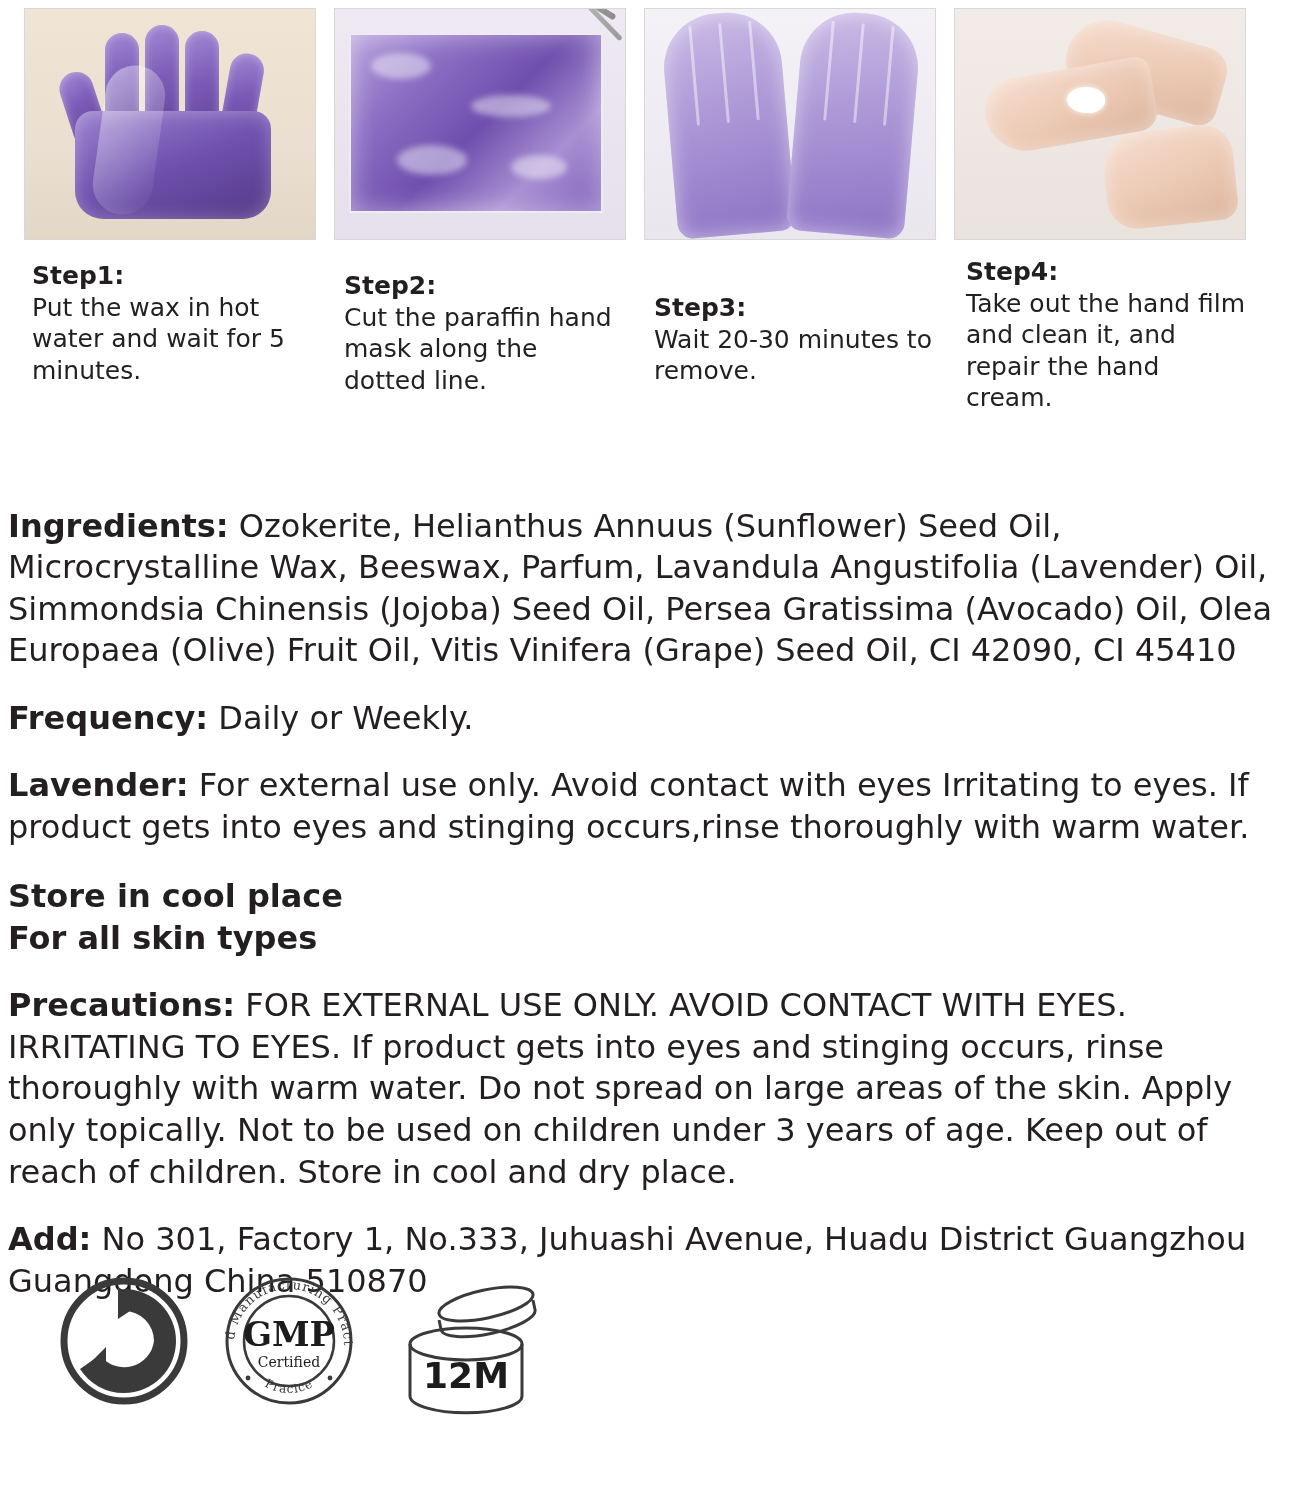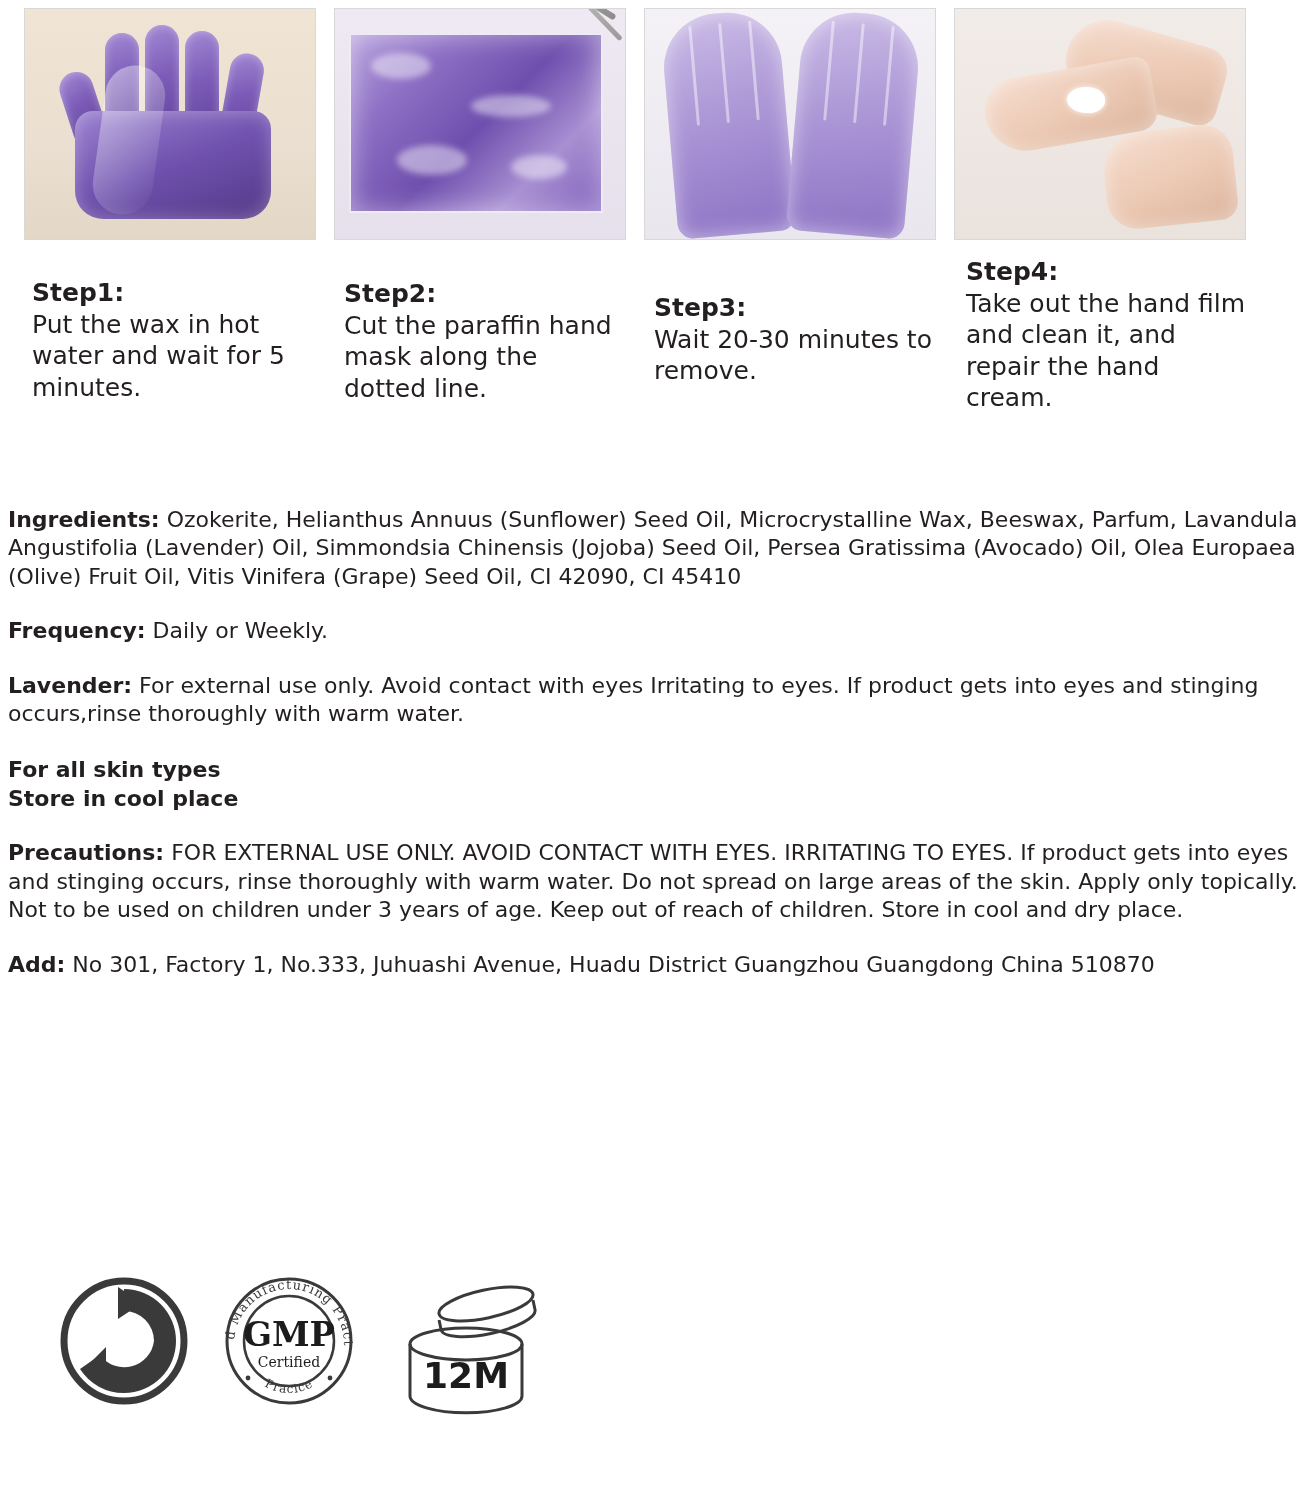--- a/index.html
+++ b/index.html
@@ -114,30 +114,30 @@
     box-shadow: 0 0 6px rgba(255,255,255,.9);
   }
 
   .step-caption {
     padding-top: 12px;
     font-size: 25px;
     line-height: 1.26;
     color: #231f20;
   }
   .step-caption b { font-weight: 700; display: block; }
-  .step1 .step-caption { padding-top: 37px; padding-left: 8px; }
-  .step2 .step-caption { padding-top: 38px; padding-left: 10px; }
+  .step1 .step-caption { padding-top: 20px; padding-left: 8px; }
+  .step2 .step-caption { padding-top: 30px; padding-left: 10px; }
   .step3 .step-caption { padding-top: 52px; padding-left: 10px; }
   .step4 .step-caption { padding-top: 16px; padding-left: 12px; }
 
   
   .content {
     padding: 0 14px 0 8px;
     margin-top: 92px;
-    font-size: 22px;
+    font-size: 32px;
     line-height: 1.3;
   }
   .para { margin-bottom: 26px; }
   .para.tight { margin-bottom: 0; }
   .lbl { font-weight: 700; }
   .block-bold { font-weight: 700; line-height: 1.32; }
 
   
   .symbols {
     position: absolute;
@@ -231,22 +231,22 @@
 
   <div class="para">
     <span class="lbl">Frequency:</span><span> Daily or Weekly.</span>
   </div>
 
   <div class="para">
     <span class="lbl">Lavender:</span><span> For external use only. Avoid contact with eyes Irritating to eyes. If product gets into eyes and stinging occurs,rinse thoroughly with warm water.</span>
   </div>
 
   <div class="para">
+    <div class="block-bold">Store in cool place</div>
     <div class="block-bold">For all skin types</div>
-    <div class="block-bold">Store in cool place</div>
   </div>
 
   <div class="para">
     <span class="lbl">Precautions:</span><span> FOR EXTERNAL USE ONLY. AVOID CONTACT WITH EYES. IRRITATING TO EYES. If product gets into eyes and stinging occurs, rinse thoroughly with warm water. Do not spread on large areas of the skin. Apply only topically. Not to be used on children under 3 years of age. Keep out of reach of children. Store in cool and dry place.</span>
   </div>
 
 
   <div class="para">
     <span class="lbl">Add:</span><span> No 301,  Factory 1, No.333, Juhuashi Avenue, Huadu District Guangzhou Guangdong China 510870</span>
   </div>

